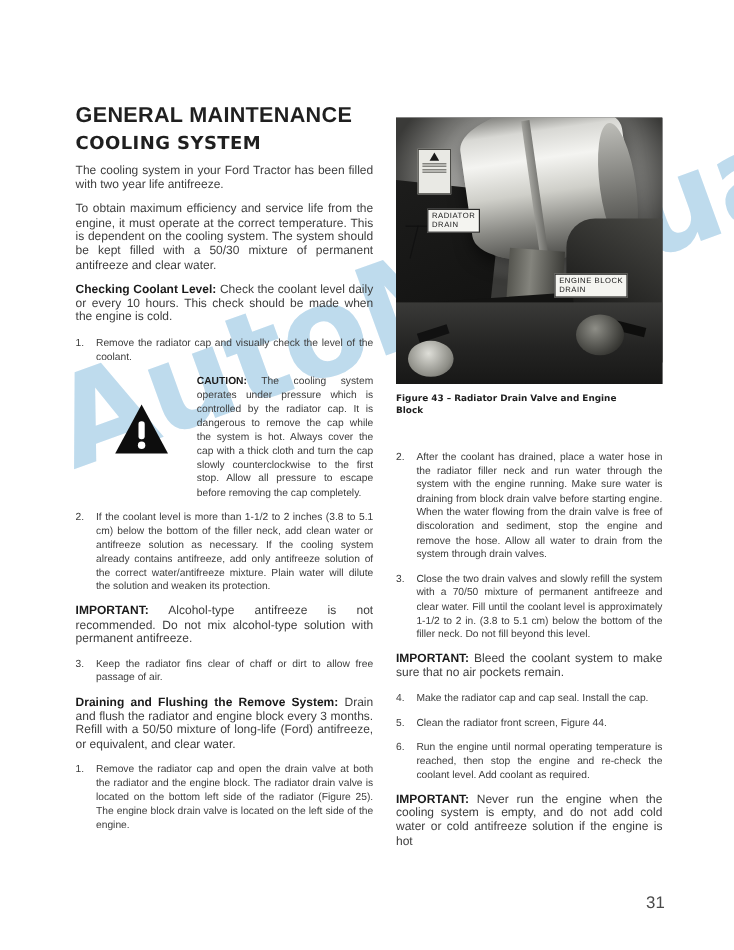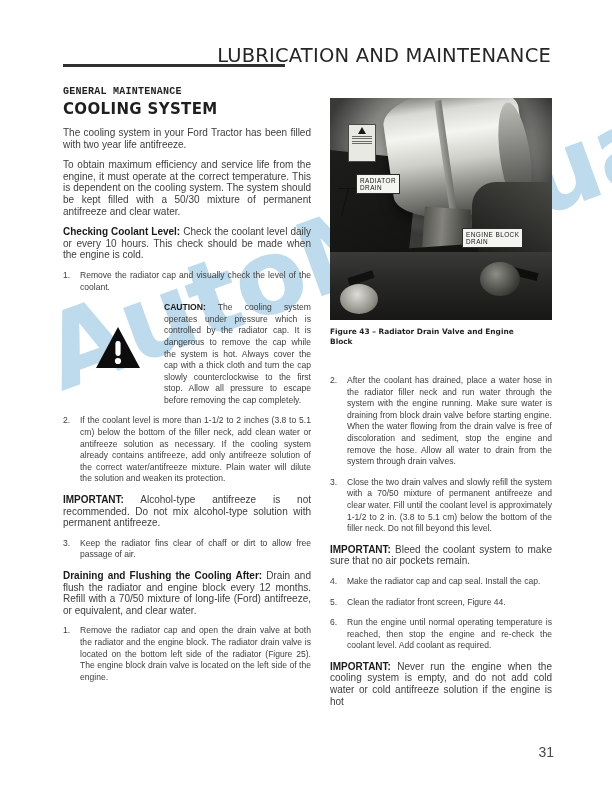--- a/index.html
+++ b/index.html
@@ -76,23 +76,23 @@
   }
 
   
   .col {
     position: absolute;
     z-index: 3;
   }
   .col-left  { left: 63px;  top: 86px;  width: 248px; }
 
   h1.sect {
-    font-family: Liberation Mono, monospace;
+    font-family: Liberation Sans, sans-serif;
     font-weight: bold;
-    font-size: 10px;
+    font-size: 18px;
     letter-spacing: .25px;
     color: #1f1f1f;
     margin: 0 0 3px 0;
   }
   h2.subsect {
     font-family: "DejaVu Sans", sans-serif;
     font-weight: bold;
     font-size: 15px;
     letter-spacing: .35px;
     color: #1f1f1f;
@@ -348,24 +348,20 @@
 </style>
 </head>
 <body>
 
 <div class="page">
 
   <div class="watermark">
     <span>AutoManual</span>
   </div>
 
-  <div class="header">
-    <div class="header-rule"></div>
-    <div class="header-title">LUBRICATION AND MAINTENANCE</div>
-  </div>
 
   <div class="col col-left">
 
     <h1 class="sect">GENERAL MAINTENANCE</h1>
     <h2 class="subsect">COOLING SYSTEM</h2>
 
     <p class="body">The cooling system in your Ford Tractor has been filled with two year life antifreeze.</p>
     <p class="body">To obtain maximum efficiency and service life from the engine, it must operate at the correct temperature. This is dependent on the cooling system. The system should be kept filled with a 50/30 mixture of permanent antifreeze and clear water.</p>
 
     <p class="body"><b class="run-in">Checking Coolant Level:</b><span> Check the coolant level daily or every 10 hours. This check should be made when the engine is cold.</span></p>
@@ -391,21 +387,21 @@
       <span>If the coolant level is more than 1-1/2 to 2 inches (3.8 to 5.1 cm) below the bottom of the filler neck, add clean water or antifreeze solution as necessary. If the cooling system already contains antifreeze, add only antifreeze solution of the correct water/antifreeze mixture. Plain water will dilute the solution and weaken its protection.</span>
     </div>
 
     <p class="body"><b class="run-in">IMPORTANT:</b><span> Alcohol-type antifreeze is not recommended. Do not mix alcohol-type solution with permanent antifreeze.</span></p>
 
     <div class="li">
       <span class="num">3.</span>
       <span>Keep the radiator fins clear of chaff or dirt to allow free passage of air.</span>
     </div>
 
-    <p class="body"><b class="run-in">Draining and Flushing the Cooling After:</b><span> Drain and flush the radiator and engine block every 12 months. Refill with a 70/50 mixture of long-life (Ford) antifreeze, or equivalent, and clear water.</span></p>
+    <p class="body"><b class="run-in">Draining and Flushing the Remove System:</b><span> Drain and flush the radiator and engine block every 3 months. Refill with a 50/50 mixture of long-life (Ford) antifreeze, or equivalent, and clear water.</span></p>
 
 
     <div class="li">
       <span class="num">1.</span>
       <span>Remove the radiator cap and open the drain valve at both the radiator and the engine block. The radiator drain valve is located on the bottom left side of the radiator (Figure 25). The engine block drain valve is located on the left side of the engine.</span>
     </div>
 
   </div>
 
   <div class="figure">

